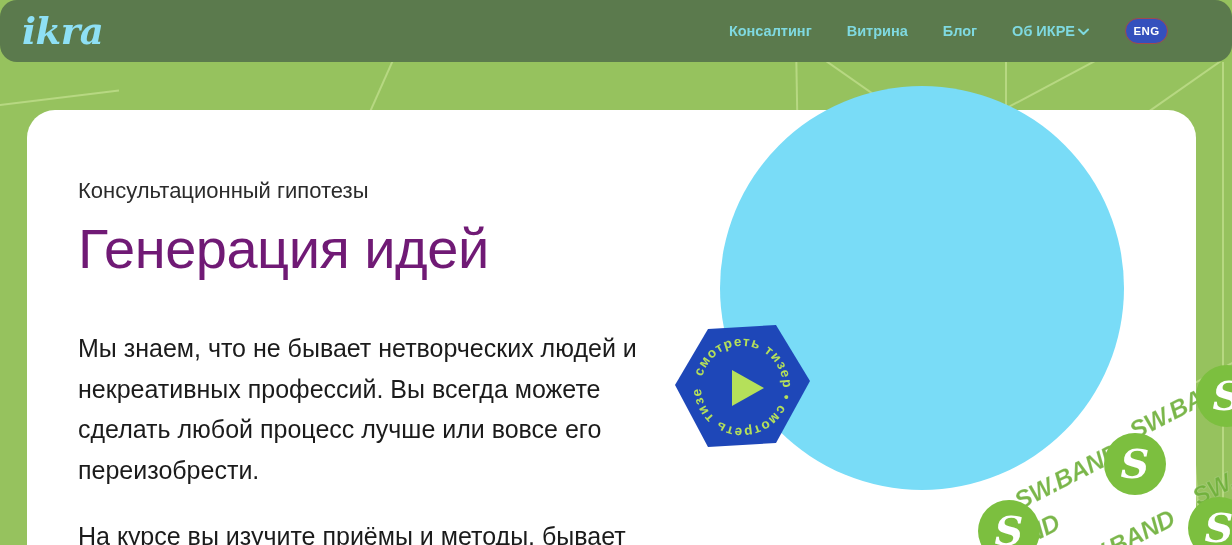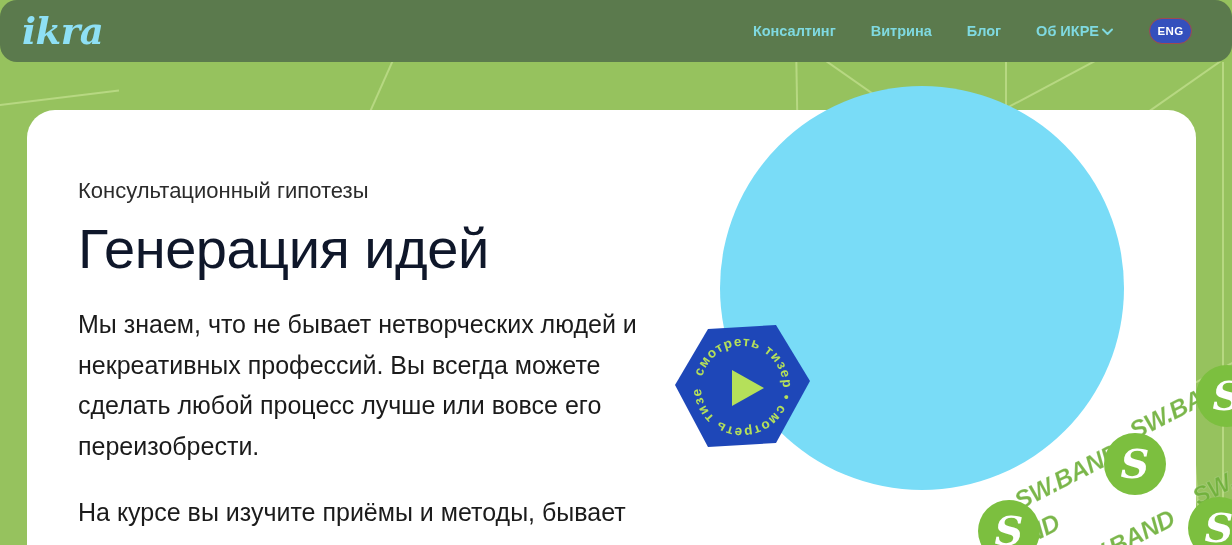--- a/index.html
+++ b/index.html
@@ -64,21 +64,21 @@
     color: #8ee0f5;
     letter-spacing: -0.5px;
     line-height: 1;
     user-select: none;
   }
   .nav {
     margin-left: auto;
     display: flex;
     align-items: center;
     gap: 35px;
-    padding-right: 40px;
+    padding-right: 64px;
   }
   .nav-link {
     font-size: 14.5px;
     font-weight: 700;
     color: #7fd9e0;
     white-space: nowrap;
     cursor: pointer;
   }
   .nav-drop {
     display: flex;
@@ -137,24 +137,24 @@
   .kicker {
     font-size: 22px;
     color: #2b2b2b;
     line-height: 1.2;
     margin-bottom: 14px;
     white-space: nowrap;
   }
   .headline {
     font-size: 56px;
     font-weight: 400;
-    color: #0f172a;
+    color: #701a75;
     line-height: 1.12;
     letter-spacing: -0.5px;
-    margin-bottom: 23px;
+    margin-bottom: 47px;
     white-space: nowrap;
   }
   .para {
     font-size: 25px;
     color: #1b1b1b;
     line-height: 1.62;
     margin-bottom: 26px;
     max-width: 575px;
   }
 

